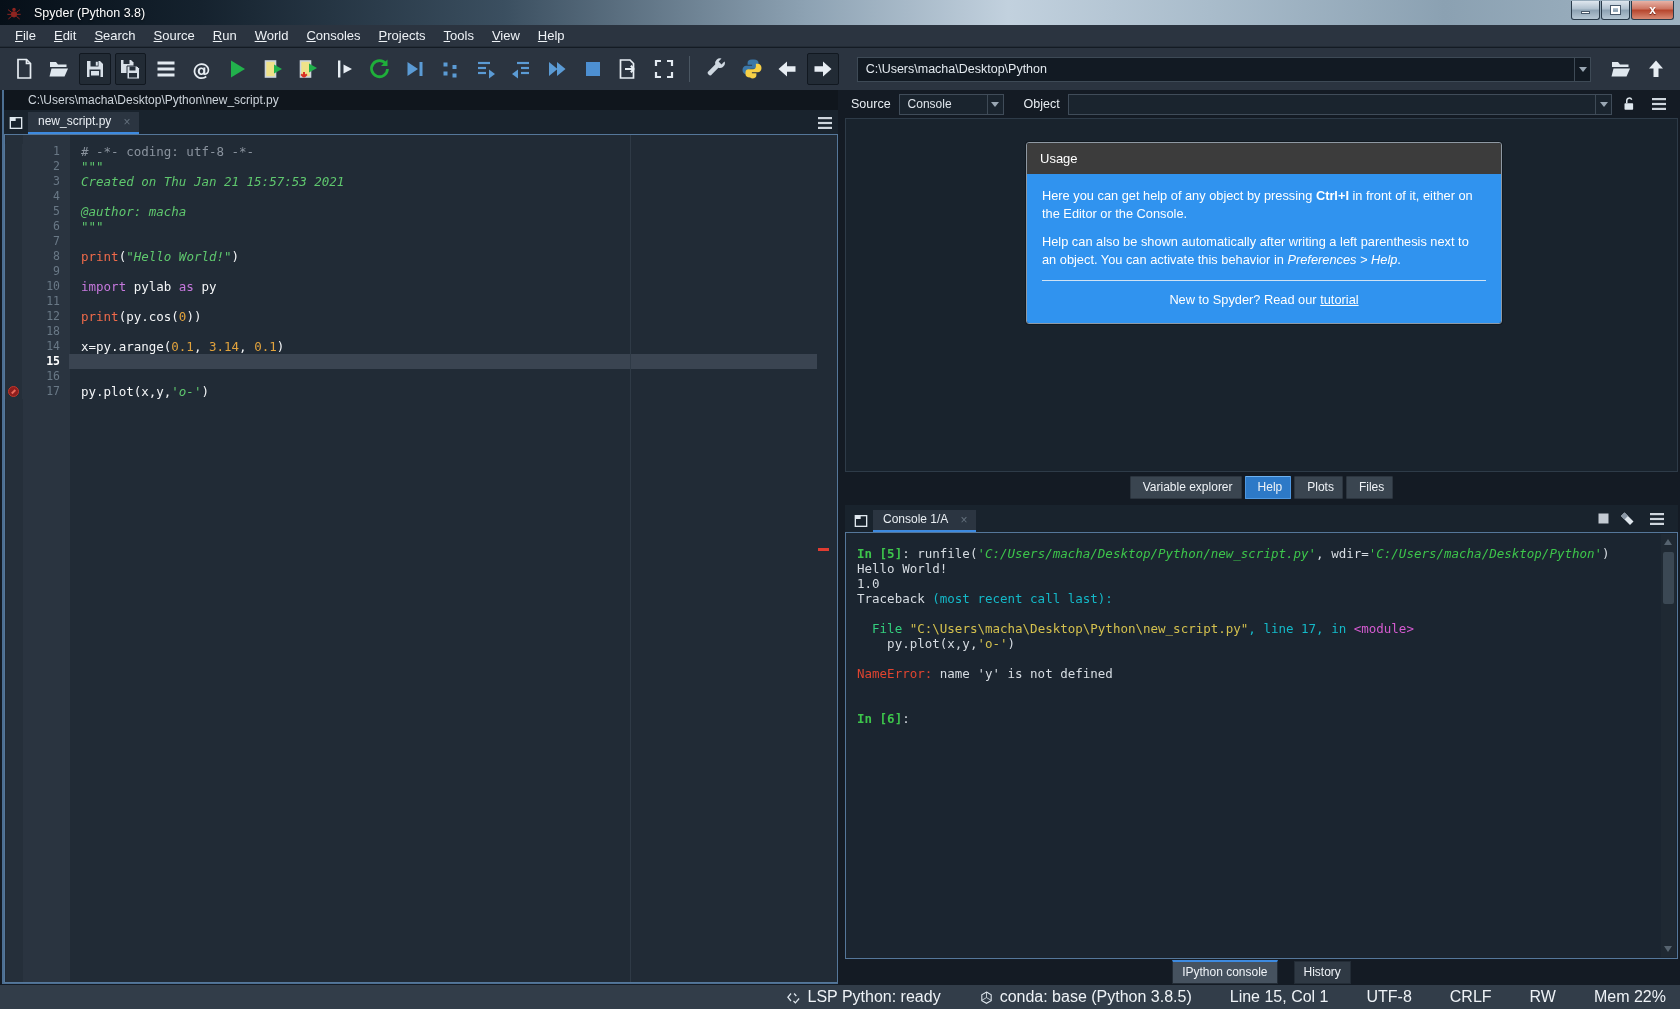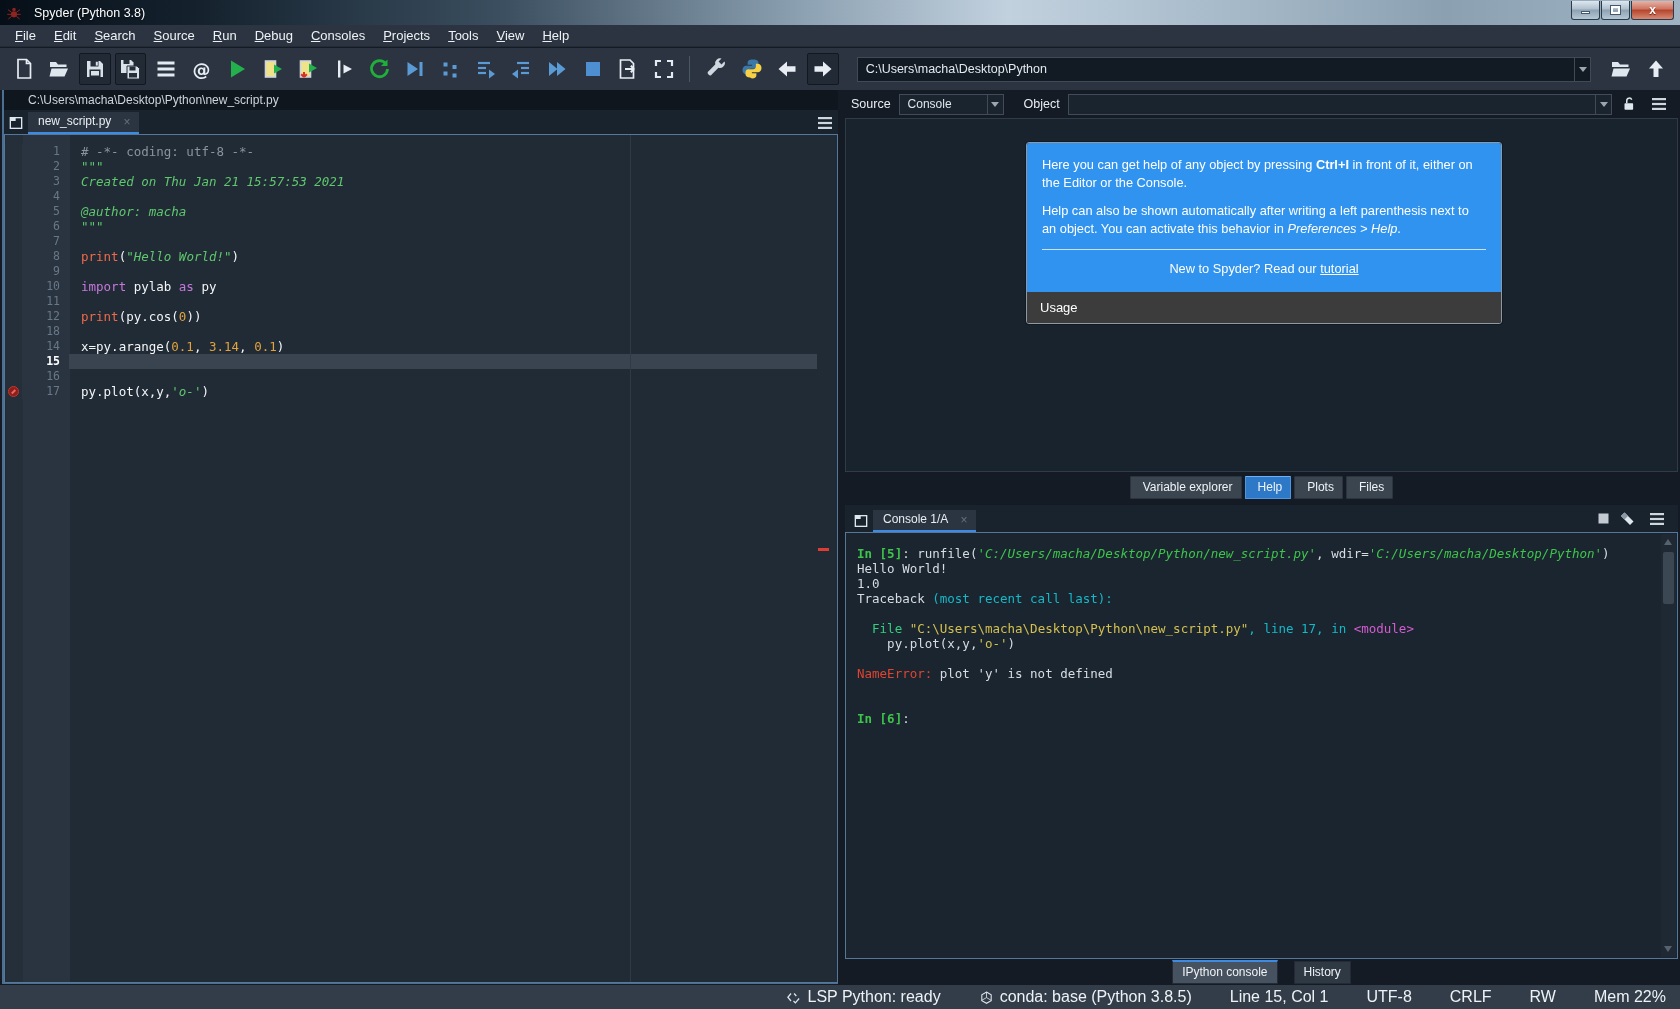--- a/index.html
+++ b/index.html
@@ -162,21 +162,21 @@
       </div>
   </div>
 </div>
 
 <div id="menubar">
     <span class="menu-item">File</span>
     <span class="menu-item">Edit</span>
     <span class="menu-item">Search</span>
     <span class="menu-item">Source</span>
     <span class="menu-item">Run</span>
-    <span class="menu-item">Debug</span>
+    <span class="menu-item">World</span>
     <span class="menu-item">Consoles</span>
     <span class="menu-item">Projects</span>
     <span class="menu-item">Tools</span>
     <span class="menu-item">View</span>
     <span class="menu-item">Help</span>
   </div>
 
 <div id="toolbar">
   <span class="ticon">
       <svg width="24" height="24" viewBox="0 0 24 24">
@@ -538,27 +538,27 @@
           <g fill="#cfd6dd">
             <rect x="1" y="1" width="14" height="2.2"></rect>
             <rect x="1" y="5.9" width="14" height="2.2"></rect>
             <rect x="1" y="10.8" width="14" height="2.2"></rect>
           </g>
         </svg>
       </span>
   </div>
   <div id="help-body">
     <div id="usage-box">
+      <div id="usage-head">Usage</div>
       <div id="usage-bodytxt">
         <p id="usage-p1"><span>Here you can get help of any object by pressing </span><span class="rt-b">Ctrl+I</span><span> in front of it, either on the Editor or the Console.</span></p>
         <p id="usage-p2"><span>Help can also be shown automatically after writing a left parenthesis next to an object. You can activate this behavior in </span><span class="rt-i">Preferences &gt; Help</span><span>.</span></p>
         <hr id="usage-hr">
         <div id="usage-footer"><span>New to Spyder? Read our </span><span class="rt-u">tutorial</span></div>
       </div>
-      <div id="usage-head">Usage</div>
     </div>
   </div>
   <div id="help-tabs">
       <span class="ptab">Variable explorer</span>
       <span class="ptab active">Help</span>
       <span class="ptab">Plots</span>
       <span class="ptab">Files</span>
     </div>
 </div>
 
@@ -602,21 +602,21 @@
   <div id="con-body">
     <div id="console-lines">
         <div class="con-row"><span class="c-prompt">In [5]</span><span class="c-pl">: runfile(</span><span class="c-str">'C:/Users/macha/Desktop/Python/new_script.py'</span><span class="c-pl">, wdir=</span><span class="c-str">'C:/Users/macha/Desktop/Python'</span><span class="c-pl">)</span></div>
         <div class="con-row"><span class="c-pl">Hello World!</span></div>
         <div class="con-row"><span class="c-pl">1.0</span></div>
         <div class="con-row"><span class="c-pl">Traceback </span><span class="c-cyan">(most recent call last):</span></div>
         <div class="con-row"></div>
         <div class="con-row"><span class="c-pl">  </span><span class="c-teal">File </span><span class="c-yellow">"C:\Users\macha\Desktop\Python\new_script.py"</span><span class="c-cyan">, line 17, in </span><span class="c-magenta">&lt;module&gt;</span></div>
         <div class="con-row"><span class="c-pl">    py.plot(x,y,</span><span class="c-yellow">'o-'</span><span class="c-pl">)</span></div>
         <div class="con-row"></div>
-        <div class="con-row"><span class="c-err">NameError:</span><span class="c-pl"> plot 'y' is not defined</span></div>
+        <div class="con-row"><span class="c-err">NameError:</span><span class="c-pl"> name 'y' is not defined</span></div>
         <div class="con-row"></div>
         <div class="con-row"></div>
         <div class="con-row"><span class="c-prompt">In [6]</span><span class="c-pl">:</span></div>
       </div>
     <div id="con-scrollbar">
       <span class="arr up"></span>
       <div id="con-thumb"></div>
       <span class="arr down"></span>
     </div>
   </div>

